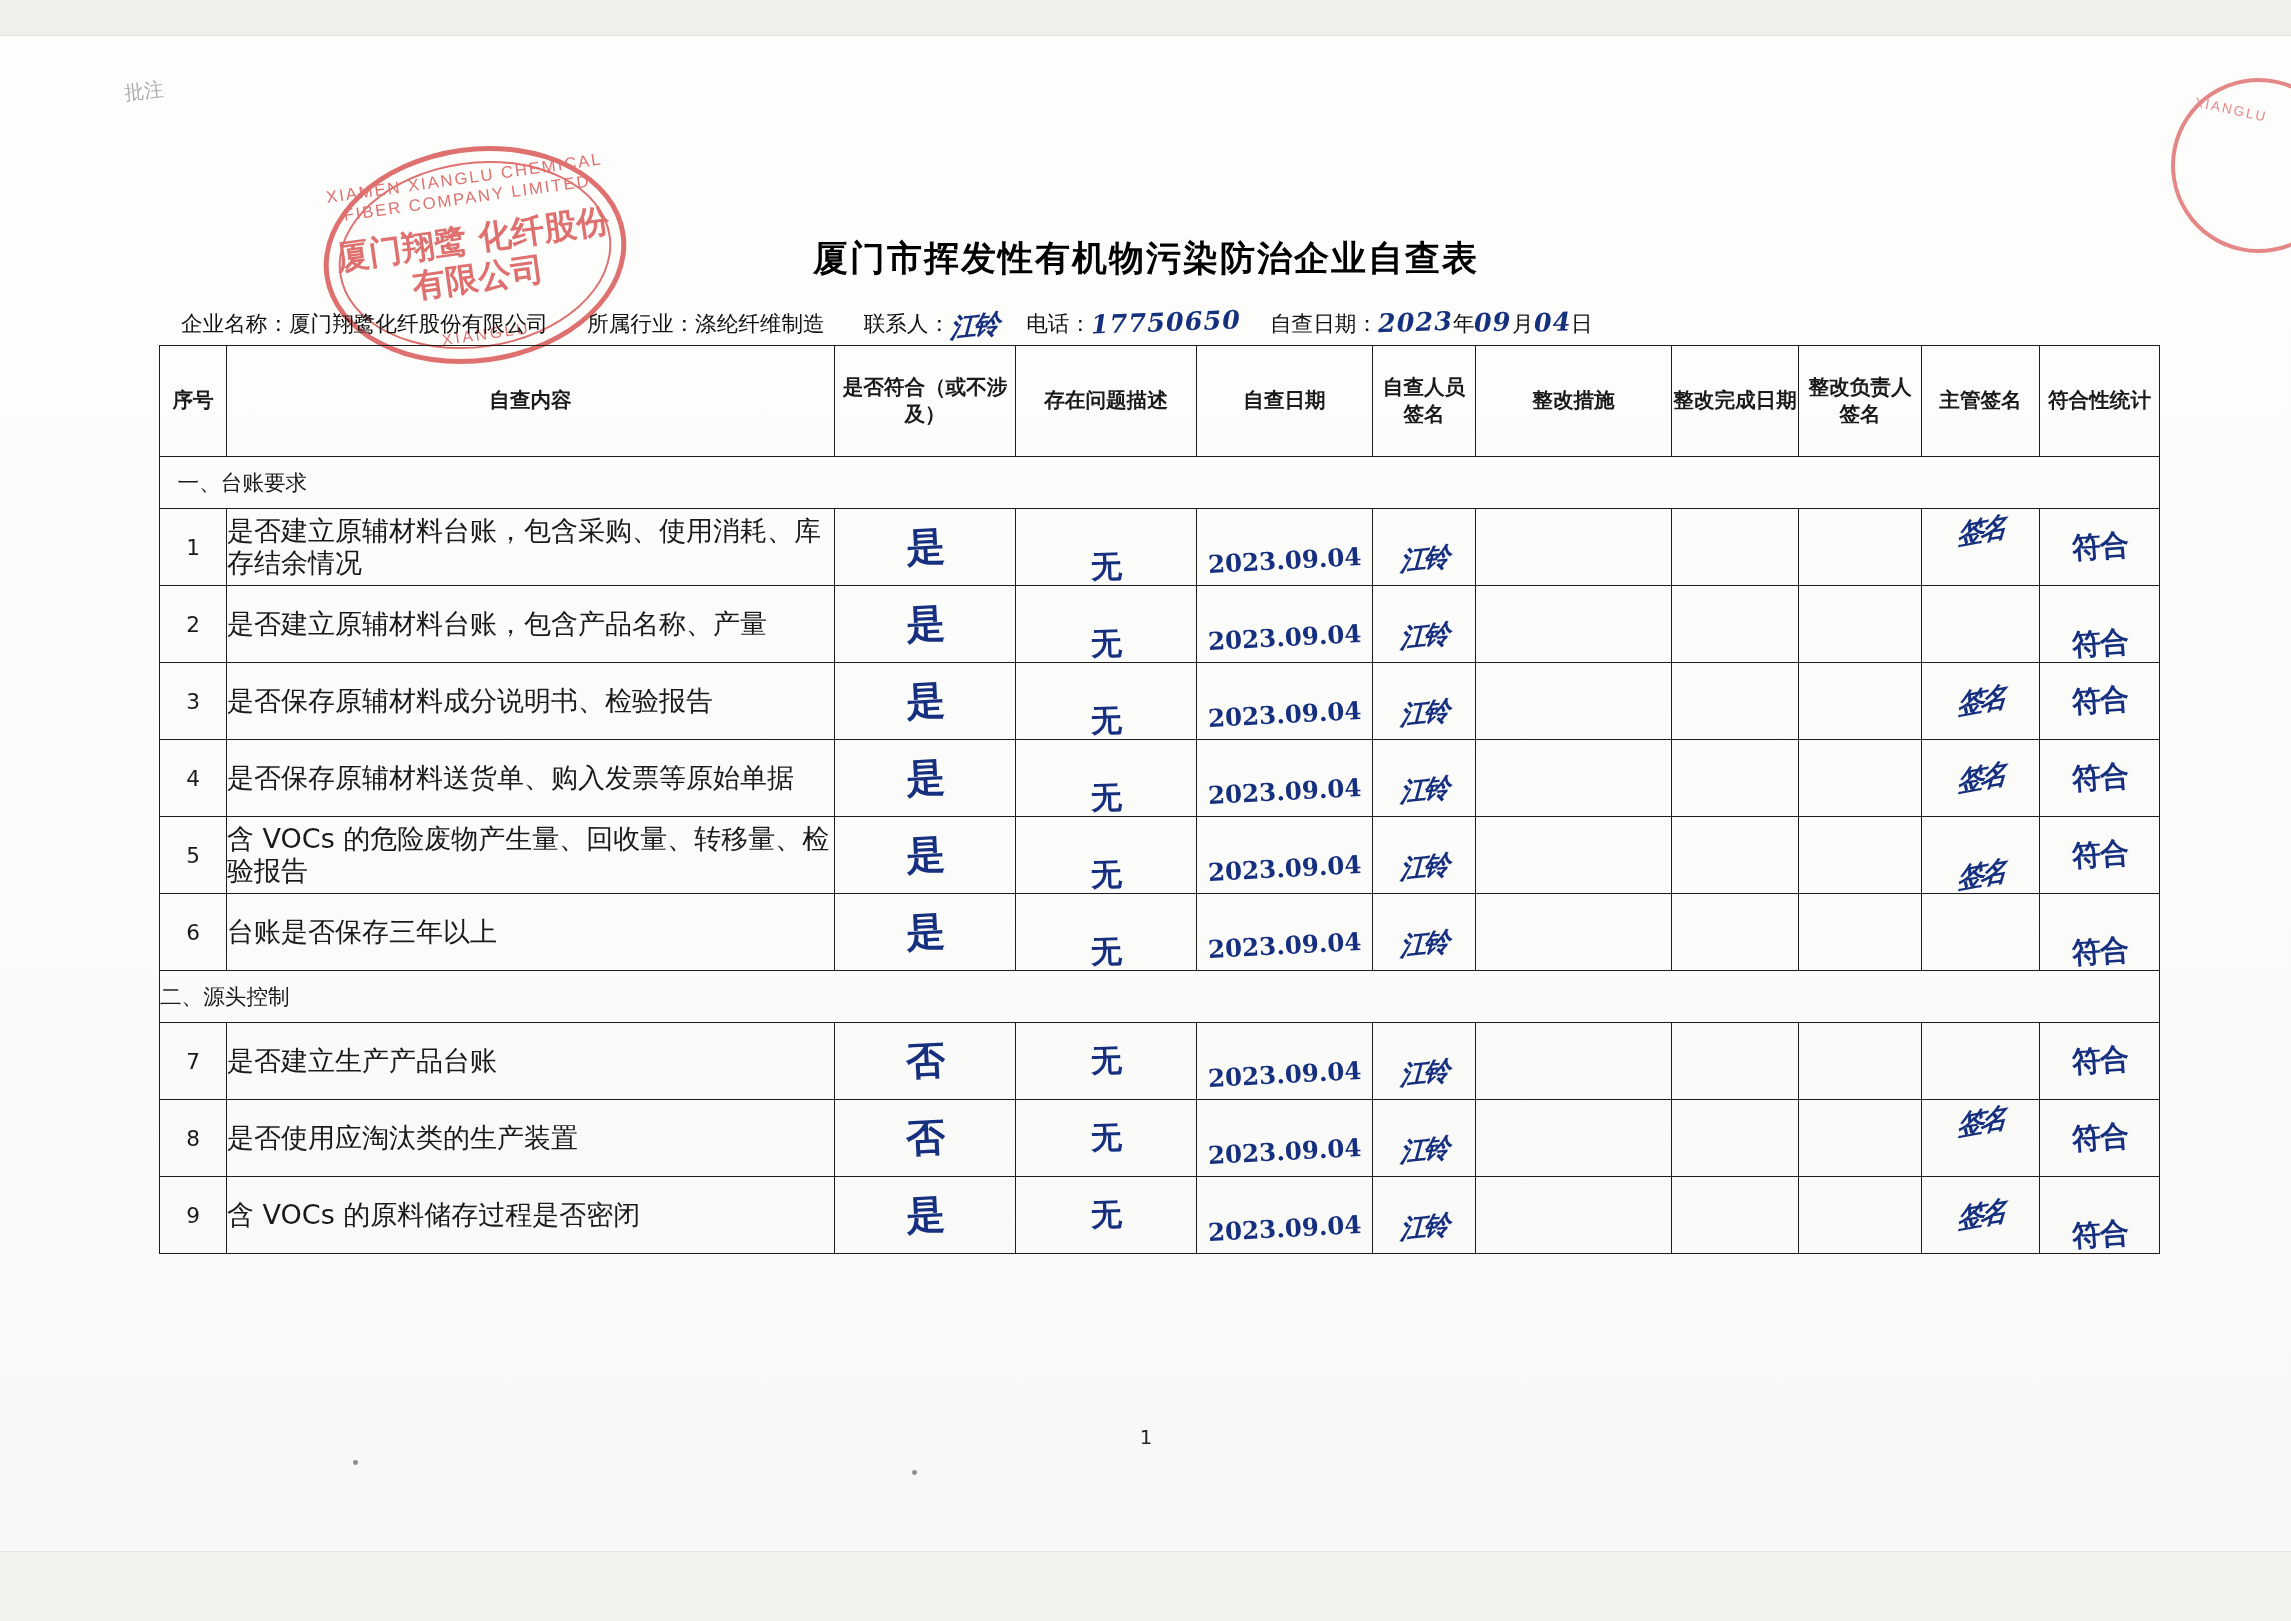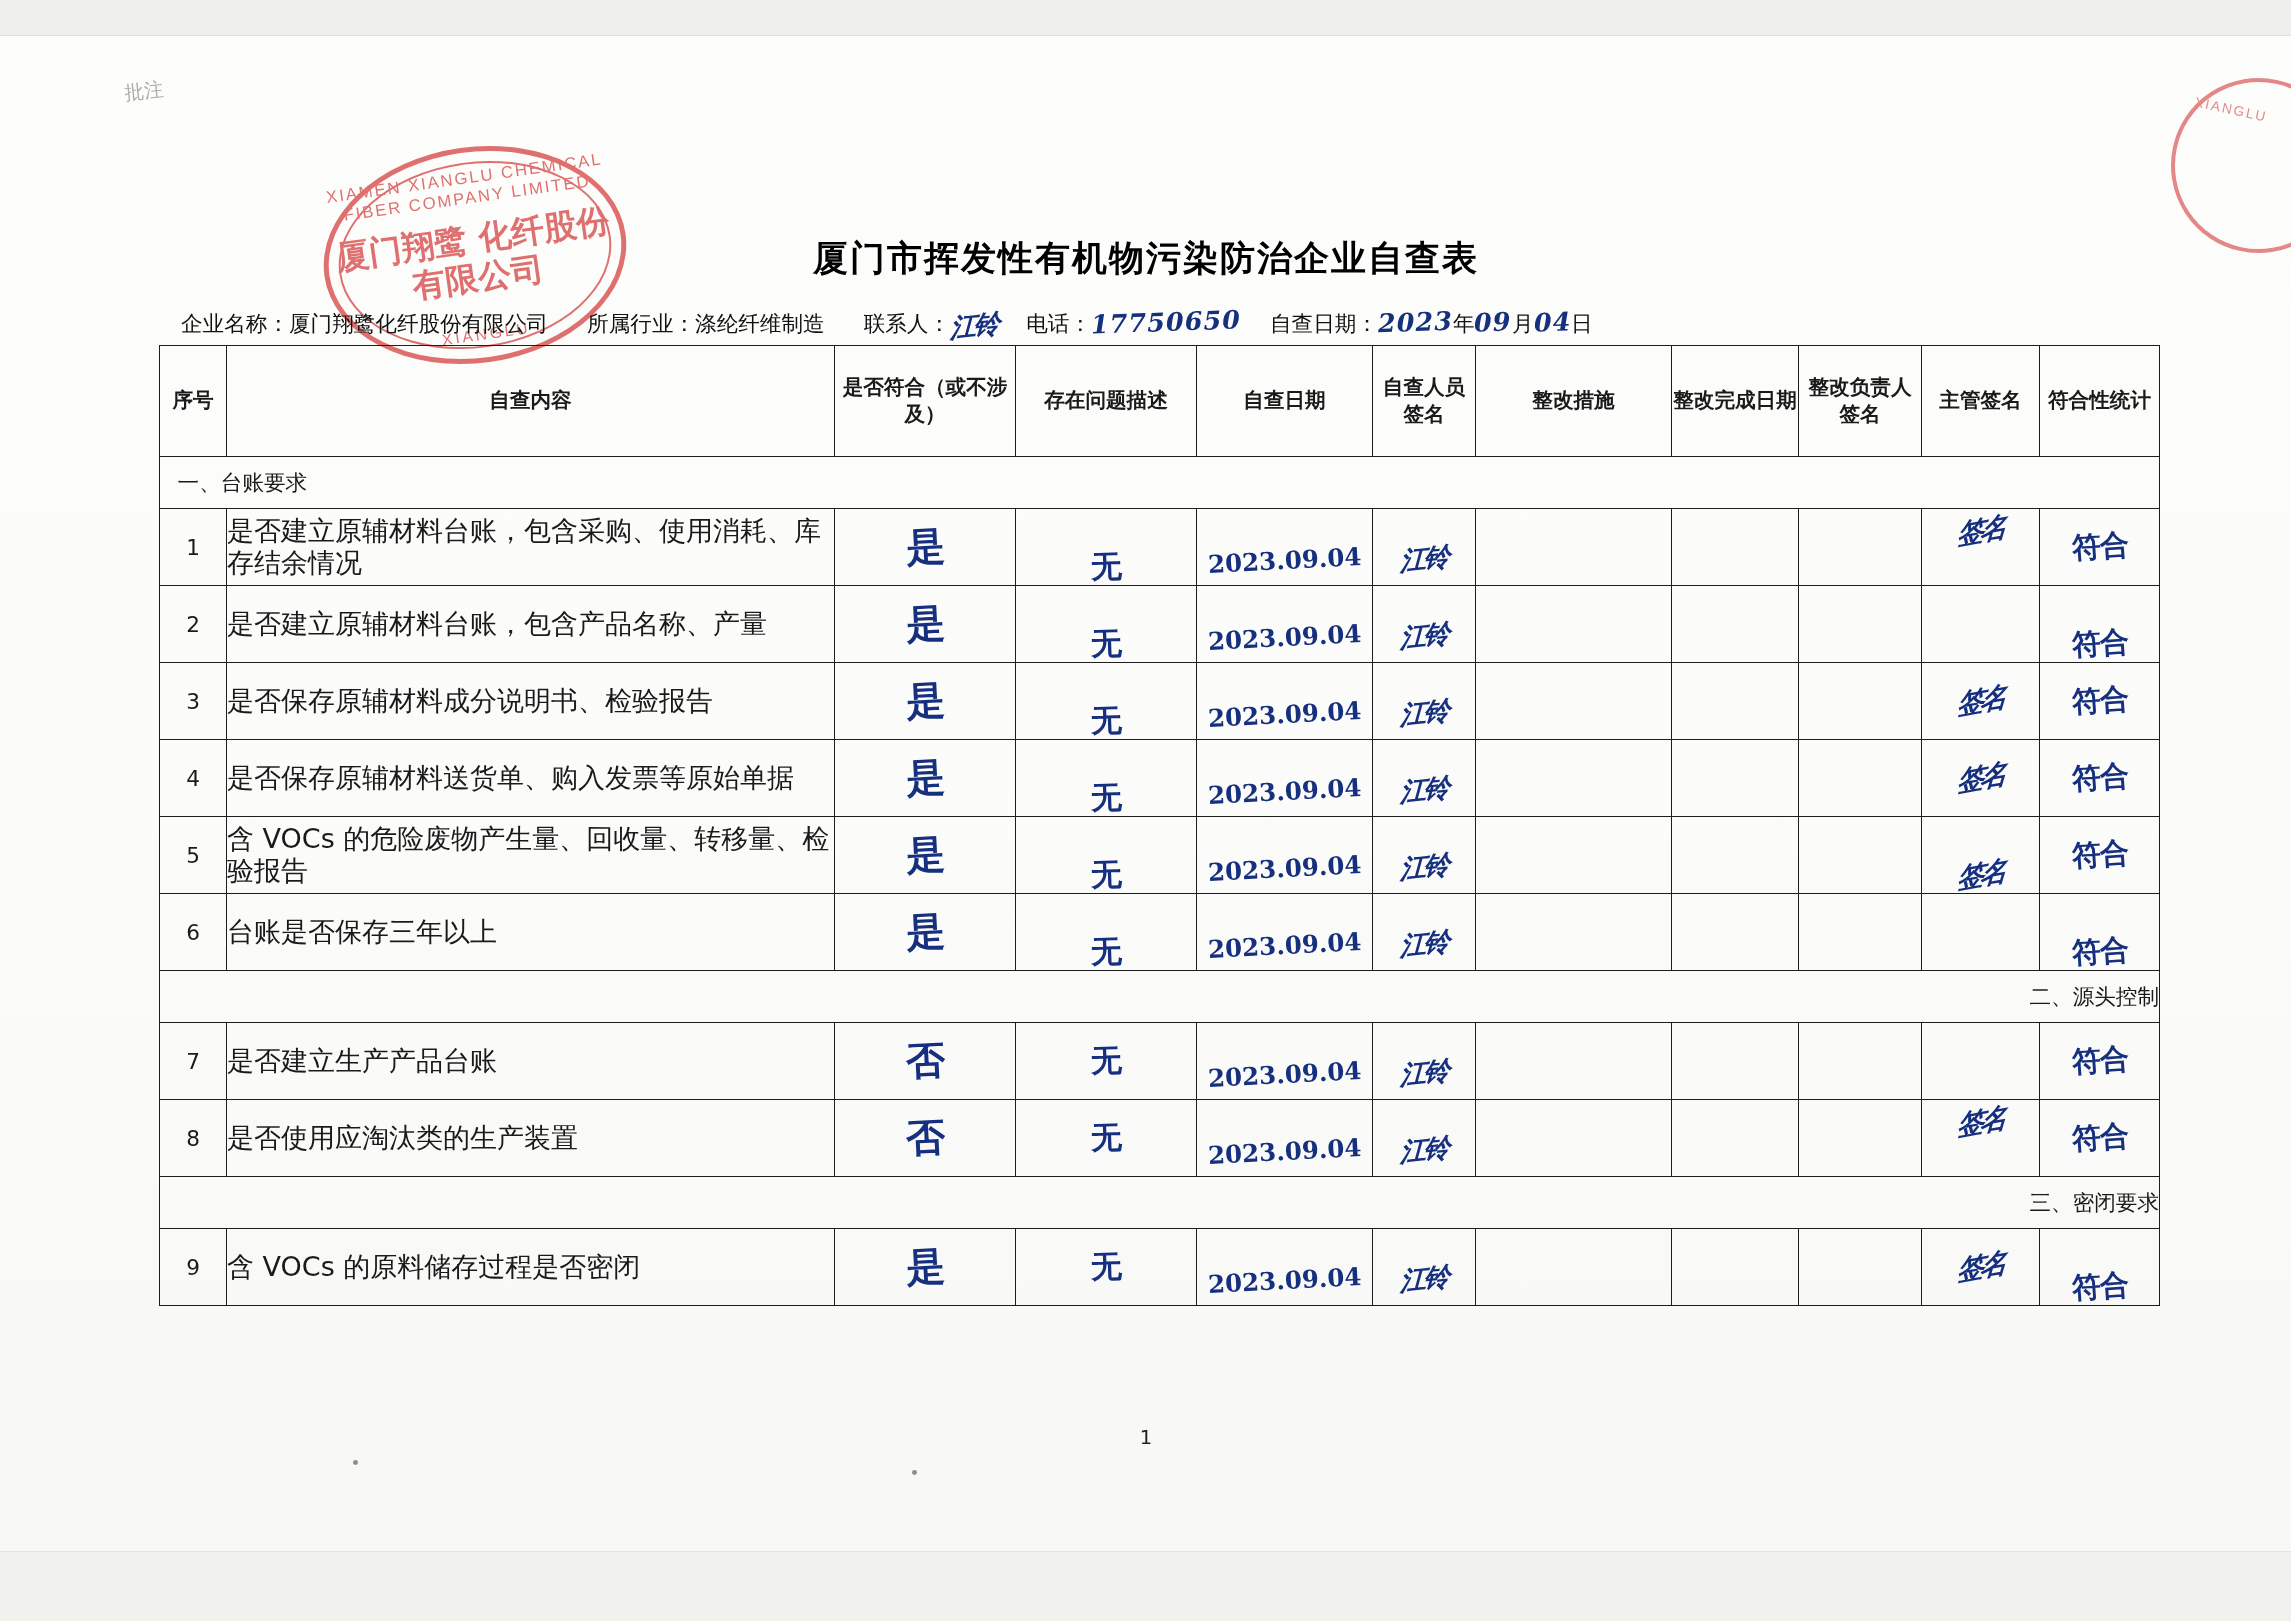--- a/index.html
+++ b/index.html
@@ -185,21 +185,21 @@
     font-size: 21.6px;
   }
   .content-cell {
     text-align: left;
     padding: 7.8px 13.7px;
     font-family: "DejaVu Sans", sans-serif;
     font-size: 27px;
     line-height: 32px;
   }
   .section-row td {
-    text-align: right;
+    text-align: left;
     font-family: "DejaVu Sans", sans-serif;
     font-size: 21.6px;
     height: 51px;
     padding: 5.9px 0;
   }
   .section-left {
     text-align: left !important;
     padding-left: 17.6px !important;
   }
   .cell-hw {
@@ -457,23 +457,20 @@
         <td class="cell-hw"><span class="ans-mid">无</span></td>
         <td class="cell-hw"><span class="date-hw">2023.09.04</span></td>
         <td class="cell-hw"><span class="sign-hw">江铃</span></td>
         <td class="cell-hw"><span></span></td>
         <td class="cell-hw"><span></span></td>
         <td class="cell-hw"><span></span></td>
         <td class="cell-hw"><span class="scribble offset-up">签名</span></td>
         <td class="cell-hw"><span class="conform">符合</span></td>
       </tr>
 
-      <tr class="section-row">
-        <td colspan="11">三、密闭要求</td>
-      </tr>
 
       <tr>
         <td class="idx">9</td>
         <td class="content-cell">含 VOCs 的原料储存过程是否密闭</td>
         <td class="cell-hw"><span class="ans-big">是</span></td>
         <td class="cell-hw"><span class="ans-mid">无</span></td>
         <td class="cell-hw"><span class="date-hw">2023.09.04</span></td>
         <td class="cell-hw"><span class="sign-hw">江铃</span></td>
         <td class="cell-hw"><span></span></td>
         <td class="cell-hw"><span></span></td>

